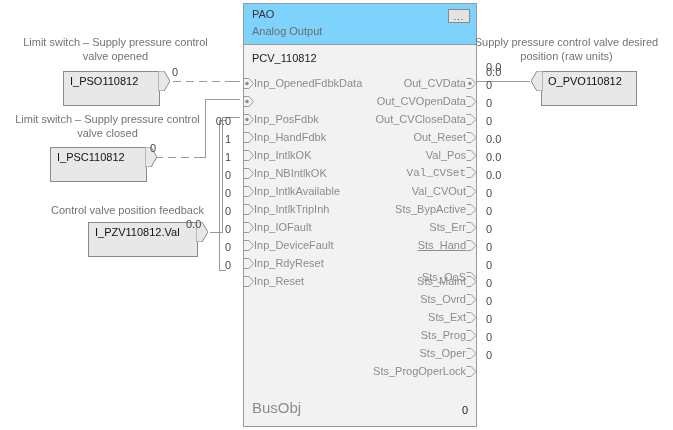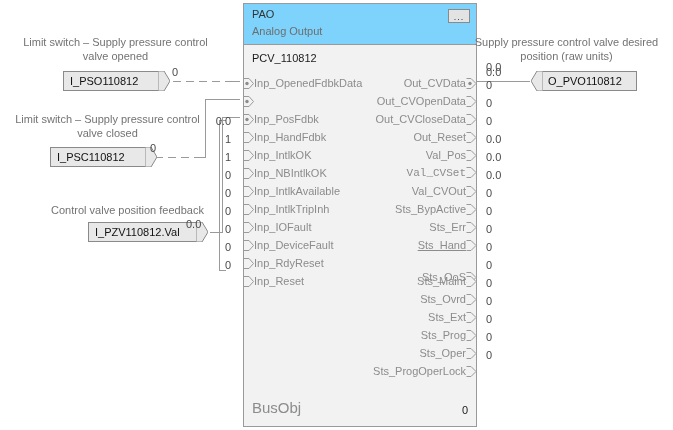--- a/index.html
+++ b/index.html
@@ -117,21 +117,21 @@
     position: absolute;
     font-size: 11px;
     color: #4a4a4a;
     white-space: nowrap;
   }
   .val.r { text-align: right; }
 
   
   .tagbox {
     position: absolute;
-    height: 20px;
+    height: 35px;
     background: #e8e8e8;
     border: 1px solid #8a8a8a;
     box-sizing: border-box;
   }
   .tagbox .txt {
     position: absolute;
     left: 6px;
     top: 3px;
     font-size: 11px;
     color: #111111;

